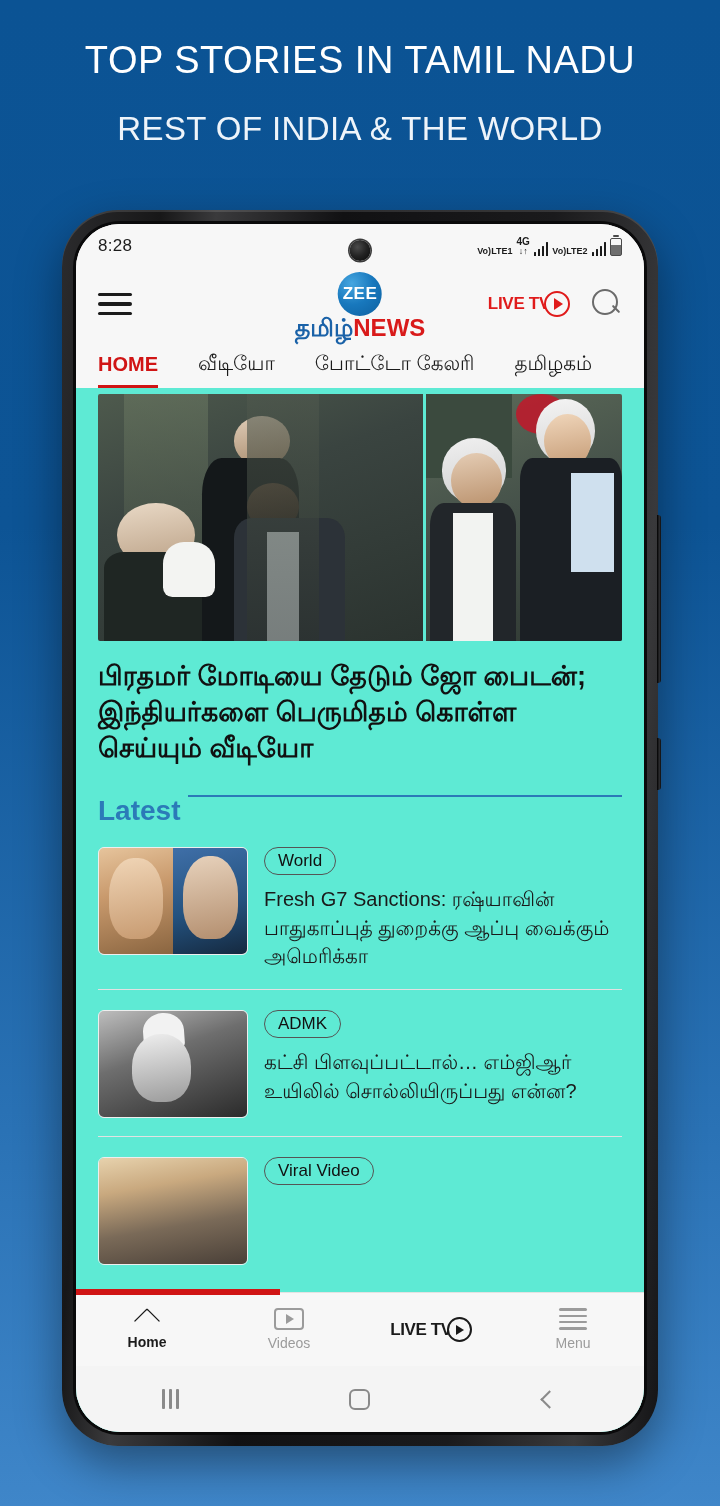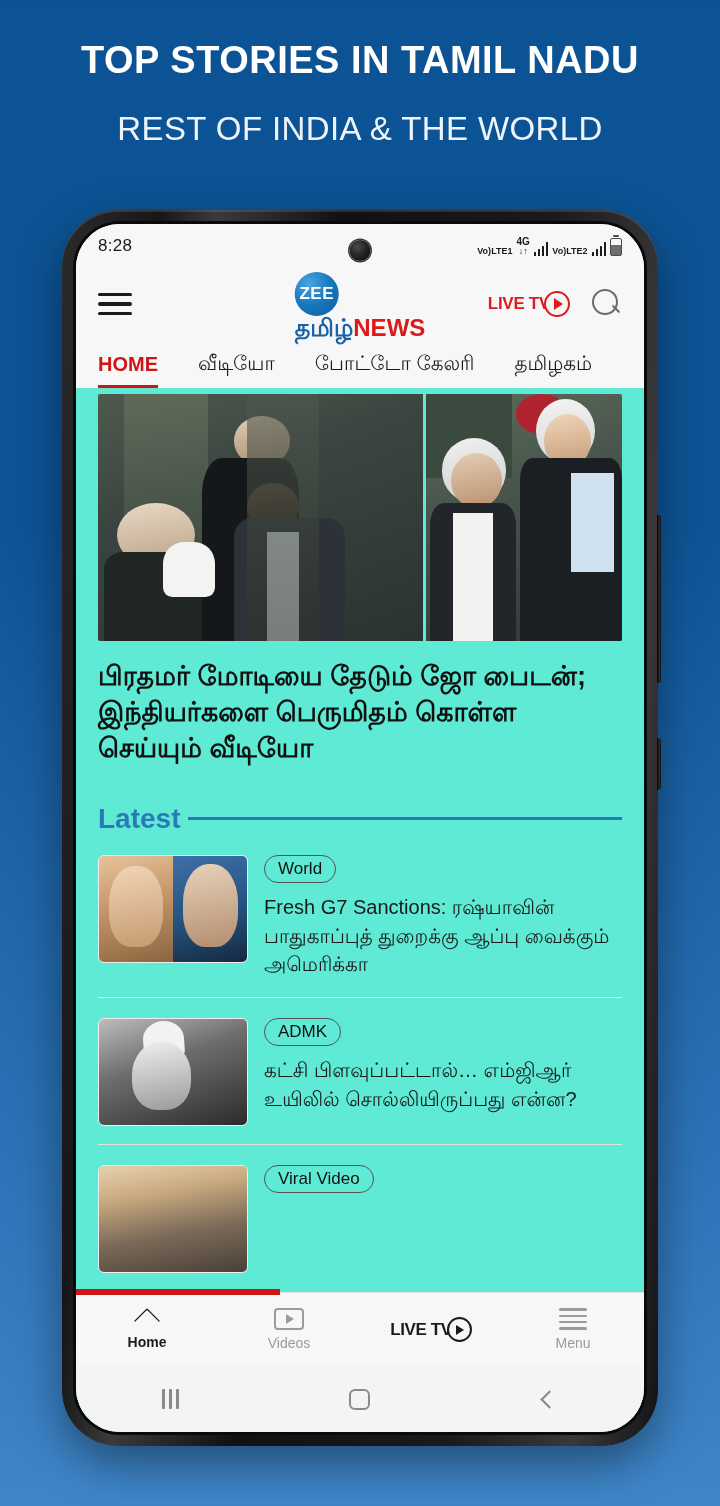--- a/index.html
+++ b/index.html
@@ -7,21 +7,21 @@
   body {
     font-family:"Liberation Sans", sans-serif;
     background:linear-gradient(180deg,#0b5394 0%,#0d5495 35%,#2a72b5 75%,#3f86c9 100%);
     overflow:hidden;
     position:relative;
   }
 
   
   .promo { padding-top:40px; text-align:center; }
   .promo-title {
-    font-size:38px; font-weight:bold; color:#ffffff;
+    font-size:38px; font-weight:normal; color:#ffffff;
     letter-spacing:0.5px; line-height:1.1;
   }
   .promo-sub {
     margin-top:28px; font-size:33px; color:#eef4fa;
     font-weight:300; letter-spacing:0.4px;
   }
 
   
   .phone-wrap {
     position:absolute; left:62px; top:210px;
@@ -92,21 +92,21 @@
 
   
   .appbar {
     height:72px; display:flex; align-items:center; padding:0 22px;
     background:#f7f7f7; position:relative;
   }
   .hamburger { width:34px; display:flex; flex-direction:column; gap:6px; cursor:pointer; }
   .hamburger span { display:block; height:3.5px; background:#1b1b1b; border-radius:2px; }
   .logo {
     position:absolute; left:50%; top:4px; transform:translateX(-50%);
-    display:flex; flex-direction:column; align-items:flex-start;
+    display:flex; flex-direction:column; align-items:center;
   }
   .logo-circle {
     width:44px; height:44px; border-radius:50%;
     background:radial-gradient(circle at 32% 26%,#46a6e0 0%,#1878bd 48%,#0d5f9e 100%);
     display:flex; align-items:center; justify-content:center;
   }
   .logo-circle span {
     color:#fff; font-size:17px; font-weight:bold; letter-spacing:0.5px;
   }
   .logo-text { margin-top:-2px; font-size:24px; font-weight:bold; white-space:nowrap; }
@@ -174,21 +174,21 @@
   }
   .fig { position:absolute; }
   .head-sh { border-radius:50%; }
 
   .headline {
     margin-top:18px; font-size:27px; line-height:1.33; color:#111;
     font-weight:bold;
   }
 
   .section-head {
-    margin-top:36px; display:flex; align-items:center; gap:8px;
+    margin-top:28px; display:flex; gap:8px;
   }
   .section-head .t { font-size:28px; font-weight:bold; color:#2b7ab8; }
   .section-head .rule { flex:1; height:2.5px; background:#2b7ab8; }
 
   .news-item {
     display:flex; gap:16px; padding:20px 0 18px 0;
     border-bottom:1px solid #e2e2e2;
   }
   .news-item:last-child { border-bottom:none; }
   .thumb {

